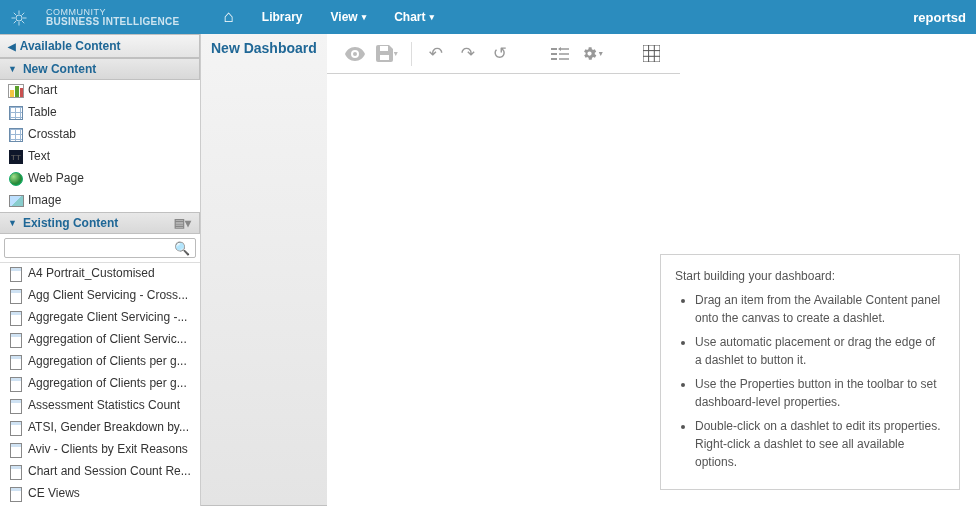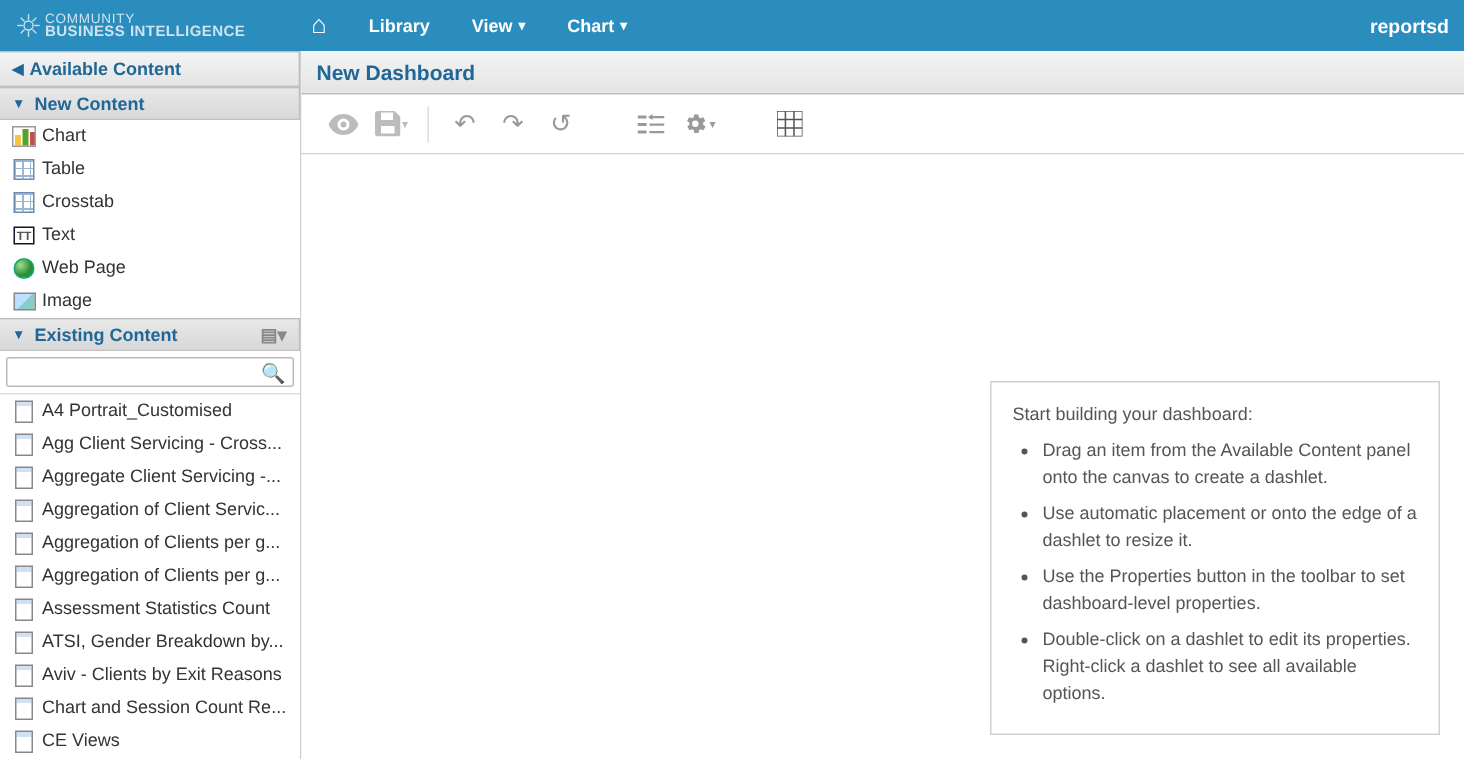--- a/index.html
+++ b/index.html
@@ -1,18 +1,18 @@
 <!DOCTYPE html>
 <html><head>
 <meta charset="utf-8">
 <style>
 *{margin:0;padding:0;box-sizing:border-box;font-family:Verdana,Arial,sans-serif;font-size:12px}
 body{width:976px;height:506px;overflow:hidden;background:#fff}
 .topbar{height:34px;background:#2b8cbe;color:#fff;display:flex;align-items:center;padding:0 10px}
-.logo{display:flex;align-items:center;gap:2px;color:#cde4f0;font-size:10px;line-height:1}
+.logo{display:flex;align-items:flex-end;gap:18px;color:#cde4f0;font-size:10px;line-height:1}
 .logo-icon{width:18px;height:18px}
 .logo-txt{display:flex;flex-direction:column}
 .logo-txt span:first-child{font-size:9px;letter-spacing:.5px}
 .logo-txt span:last-child{font-size:10px;font-weight:bold;letter-spacing:.3px}
 .topnav{display:flex;align-items:center;gap:0;margin-left:30px}
 .topnav-item{padding:0 14px;height:34px;display:flex;align-items:center;color:#fff;font-weight:bold;font-size:13px;cursor:pointer;gap:4px}
 .topnav-item .caret{font-size:9px}
 .user{margin-left:auto;font-weight:bold;font-size:13px}
 .main{display:flex;height:calc(100% - 34px)}
 .sidebar{width:201px;border-right:1px solid #ccc;background:#fff;display:flex;flex-direction:column}
@@ -21,35 +21,35 @@
 .section-hdr{background:linear-gradient(#e8e8e8,#d8d8d8);border:1px solid #c0c0c0;border-left:none;padding:3px 8px;font-weight:bold;color:#1f6796;display:flex;align-items:center;gap:6px;cursor:pointer}
 .section-hdr .arrow{font-size:9px;color:#1f6796}
 .section-hdr .hdr-icons{margin-left:auto;display:flex;gap:2px;color:#888}
 .item-list{}
 .item{display:flex;align-items:flex-start;gap:4px;padding:3px 8px;color:#333;cursor:pointer;white-space:nowrap;overflow:hidden;text-overflow:ellipsis}
 .item .icon{width:16px;height:16px;flex-shrink:0;display:flex;align-items:center;justify-content:center}
 .search-row{padding:4px;border-bottom:1px solid #ddd}
 .search-wrap{display:flex;align-items:center;border:1px solid #bbb;border-radius:2px;background:#fff}
 .search-wrap input{flex:1;border:none;outline:none;padding:2px 4px;font-size:12px;background:transparent}
 .search-wrap .mag{padding:0 6px;color:#999;font-size:13px}
-.content{flex:1;display:flex;flex-direction:column;background:#fff;position:relative}
+.content{flex:1;display:flex;flex-direction:row;background:#fff;position:relative}
 .content-hdr{background:linear-gradient(#f4f4f4,#e4e4e4);border-bottom:1px solid #c0c0c0;padding:6px 10px;font-weight:bold;color:#1f6796;font-size:14px}
 .toolbar{height:40px;border-bottom:1px solid #d0d0d0;display:flex;align-items:center;padding:0 12px;gap:0}
 .tb-btn{width:32px;height:32px;display:flex;align-items:center;justify-content:center;color:#999;cursor:pointer;font-size:17px;border-radius:2px}
 .tb-sep{width:1px;height:24px;background:#ddd;margin:0 8px}
 .tb-gap{width:28px}
 .canvas{flex:1;background:#fff;position:relative}
 .help-box{position:absolute;right:16px;bottom:16px;width:300px;border:1px solid #d0d0d0;background:#fff;padding:12px 14px;color:#555;line-height:1.5;font-size:12px}
 .help-box p{margin-bottom:6px}
 .help-box ul{padding-left:20px}
 .help-box li{margin-bottom:6px}
 
 .ic-chart{background:linear-gradient(to top,#f4c542 0 60%,transparent 60%) 1px 0/4px 100% no-repeat,linear-gradient(to top,#5aa02c 0 90%,transparent 90%) 6px 0/4px 100% no-repeat,linear-gradient(to top,#c94f4f 0 75%,transparent 75%) 11px 0/4px 100% no-repeat;border:1px solid #999;width:16px;height:14px}
 .ic-grid{width:14px;height:14px;background:repeating-linear-gradient(#9bb7d4 0 1px,transparent 1px 5px),repeating-linear-gradient(90deg,#9bb7d4 0 1px,transparent 1px 5px);border:1px solid #6a8bab}
-.ic-txt{width:14px;height:12px;border:1px solid #0f172a;display:flex;align-items:center;justify-content:center;font-size:8px;font-weight:bold;color:#555}
+.ic-txt{width:14px;height:12px;border:7px solid #0f172a;display:flex;align-items:center;justify-content:center;font-size:8px;font-weight:bold;color:#555}
 .ic-globe{width:14px;height:14px;border-radius:50%;background:radial-gradient(circle at 30% 30%,#9fe089,#2a8a3a 60%,#0a5 100%);border:1px solid #1a6}
 .ic-img{width:15px;height:12px;border:1px solid #888;background:linear-gradient(135deg,#bde0ff 50%,#8cc 50%)}
 .ic-doc{width:12px;height:15px;border:1px solid #888;background:linear-gradient(#cfe2f3 0 3px,#fff 3px);position:relative}
 .home-icon{font-size:17px}
 </style>
 </head>
 <body>
 
 <div class="topbar">
   <div class="logo">
@@ -269,20 +269,20 @@
             <line x1="0" y1="5.6" x2="17" y2="5.6" stroke="#555"></line>
             <line x1="0" y1="11.3" x2="17" y2="11.3" stroke="#555"></line>
           </svg>
         </div>
     </div>
     <div class="canvas">
       <div class="help-box">
         <p>Start building your dashboard:</p>
         <ul id="help-list">
             <li>Drag an item from the Available Content panel onto the canvas to create a dashlet.</li>
-            <li>Use automatic placement or onto the edge of a dashlet to resize it.</li>
+            <li>Use automatic placement or drag the edge of a dashlet to button it.</li>
             <li>Use the Properties button in the toolbar to set dashboard-level properties.</li>
             <li>Double-click on a dashlet to edit its properties. Right-click a dashlet to see all available options.</li>
           </ul>
       </div>
     </div>
   </div>
 </div>
 
 </body></html>

